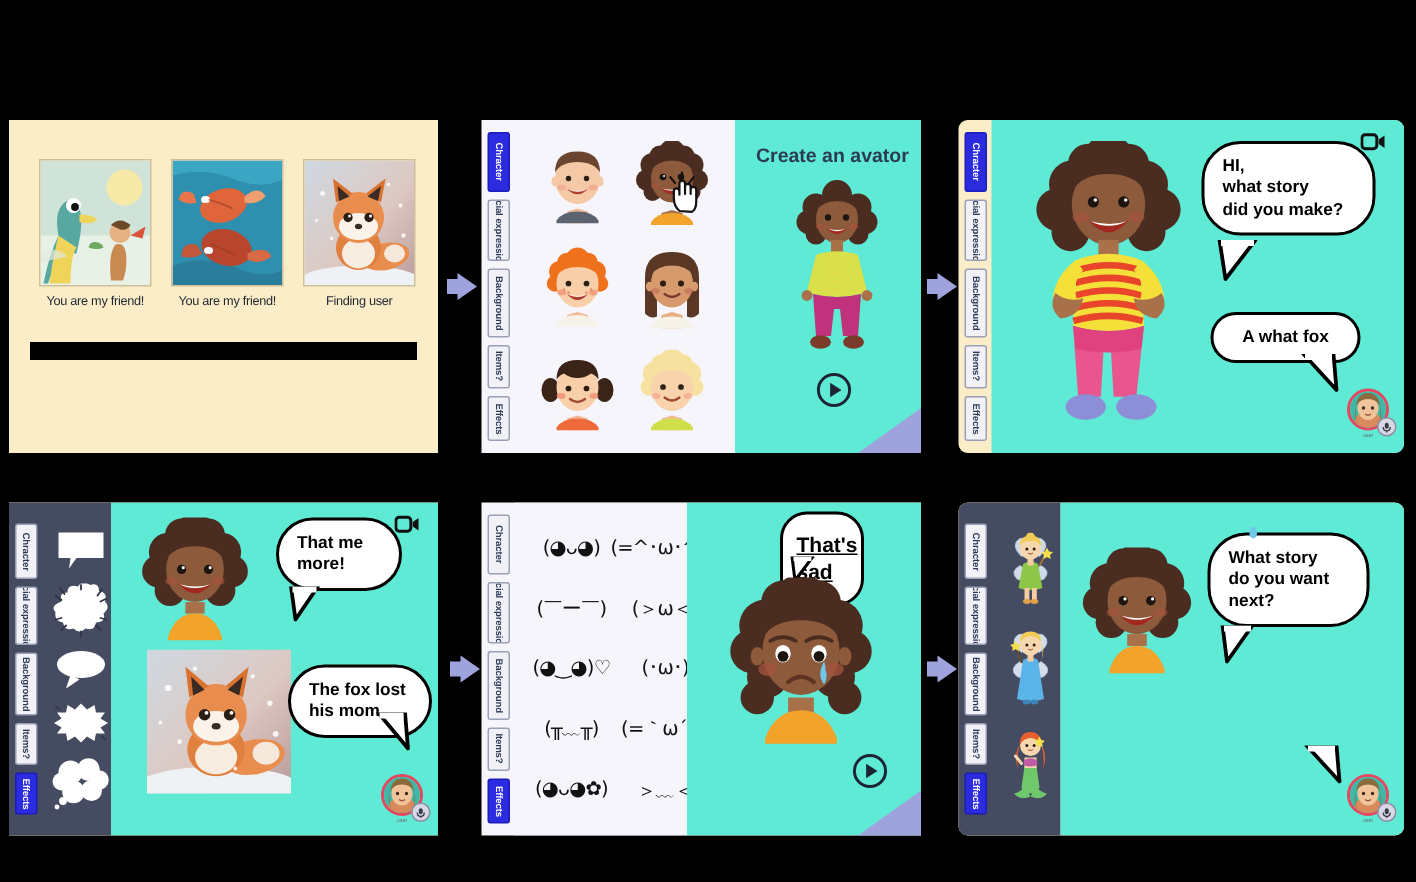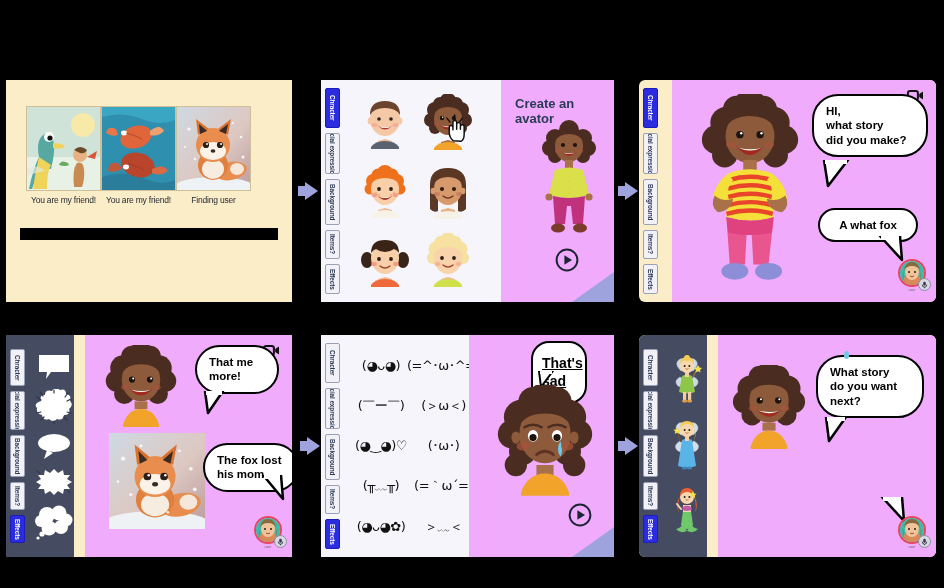--- a/index.html
+++ b/index.html
@@ -37,21 +37,21 @@
   }
   .arrow-tail {
     position: absolute;
     width: 9px; height: 10px;
     background: #9fa3dd;
   }
 
   
   .lib-thumbs {
     position: absolute; top: 26px; left: 20px;
-    display: flex;  align-items: center;
+    display: flex; gap: 13px; align-items: center;
   }
   .lib-item { width: 75px; }
   .thumb {
     width: 75px; height: 85px;
     border: 1px solid #cfc09a;
     overflow: hidden;
     position: relative;
   }
   .thumb-cap {
     margin-top: 4px;
@@ -101,21 +101,21 @@
   .tab.active span { color: #fff; }
   .tab.t-char { height: 40px; }
   .tab.t-face  { height: 42px; }
   .tab.t-bg    { height: 46px; }
   .tab.t-items { height: 30px; }
   .tab.t-fx    { height: 30px; }
 
   .gallery {
     flex: 1; background: #f6f5fc; position: relative;
   }
-  .stage { position: relative; background: #f0abfc; margin-left: 11px; }
+  .stage { position: relative; background: #5eead4; }
 
   
   .face-grid {
     position: absolute; inset: 0;
     display: grid;
     grid-template-columns: 1fr 1fr;
     grid-template-rows: 1fr 1fr 1fr;
     align-items: center; justify-items: center;
     padding: 8px 10px;
   }

